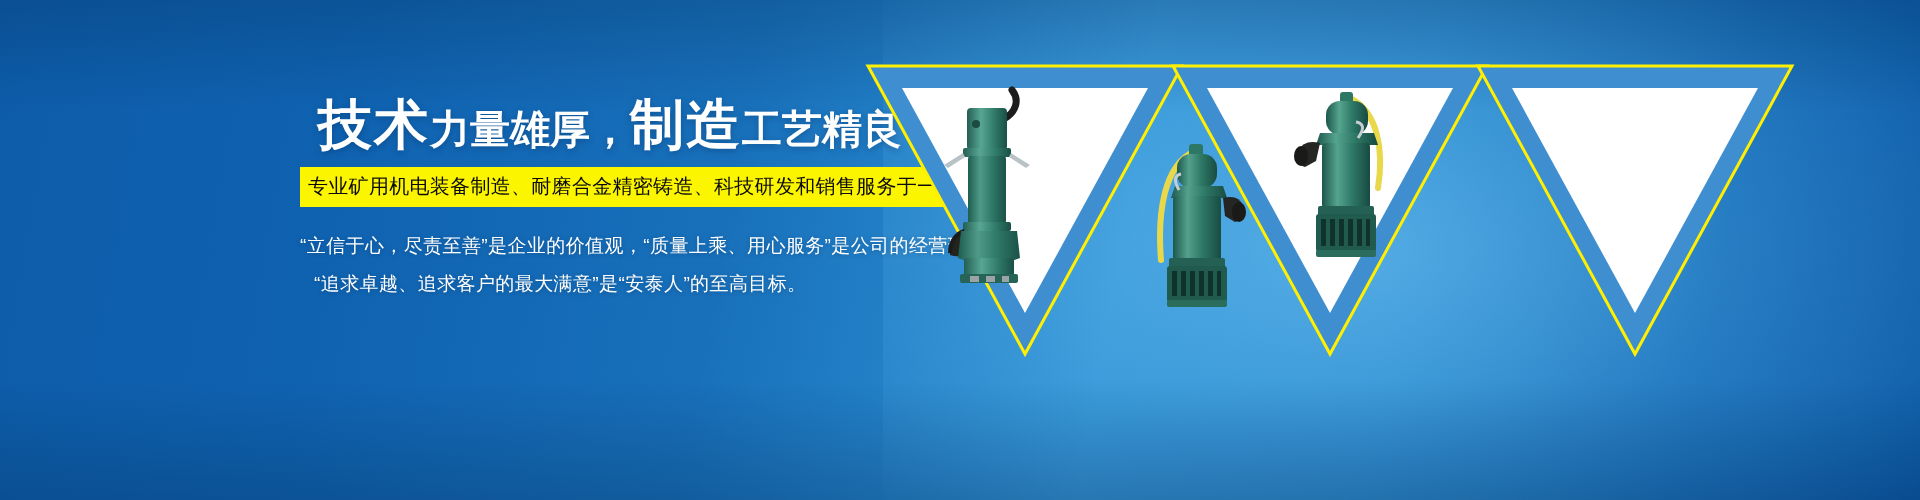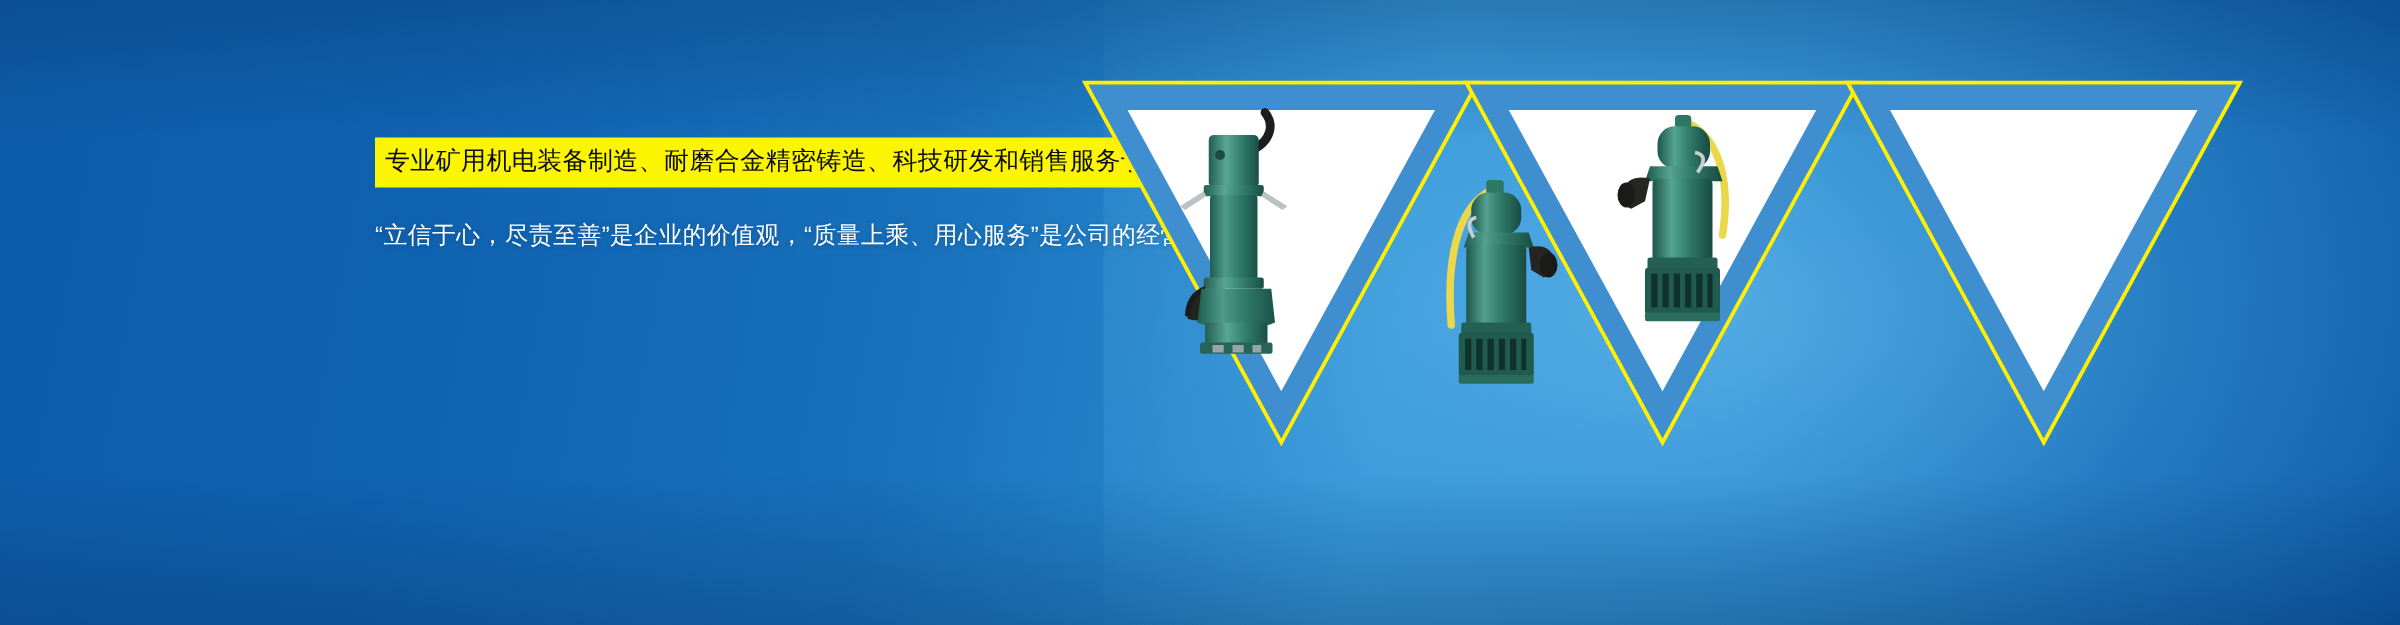--- a/index.html
+++ b/index.html
@@ -109,27 +109,29 @@
 <body>
 
 <div class="banner">
 
   <div class="bg-base"></div>
   <div class="bg-glow"></div>
   <div class="bg-vignette"></div>
 
   <div class="text-block">
 
+    <h1 class="headline"><span class="hl-big">技术</span><span class="hl-mid">力量雄厚，</span><span class="hl-big">制造</span><span class="hl-mid">工艺精良</span></h1>
 
     <div class="subtitle-wrap">
       <div class="subtitle">专业矿用机电装备制造、耐磨合金精密铸造、科技研发和销售服务于一体的股份制企业</div>
     </div>
 
     <div class="body-lines">
       <p>“立信于心，尽责至善”是企业的价值观，“质量上乘、用心服务”是公司的经营理念，</p>
+      <p class="indent">“追求卓越、追求客户的最大满意”是“安泰人”的至高目标。</p>
     </div>
 
   </div>
 
   <div class="triangles">
 
     <div class="tri t1">
       <svg viewBox="0 0 330 300" preserveAspectRatio="none">
         <polygon points="8,8 322,8 165,296" fill="#3f8fd0" stroke="#ffef00" stroke-width="3"></polygon>
         <polygon points="42,30 288,30 165,255" fill="#ffffff"></polygon>

